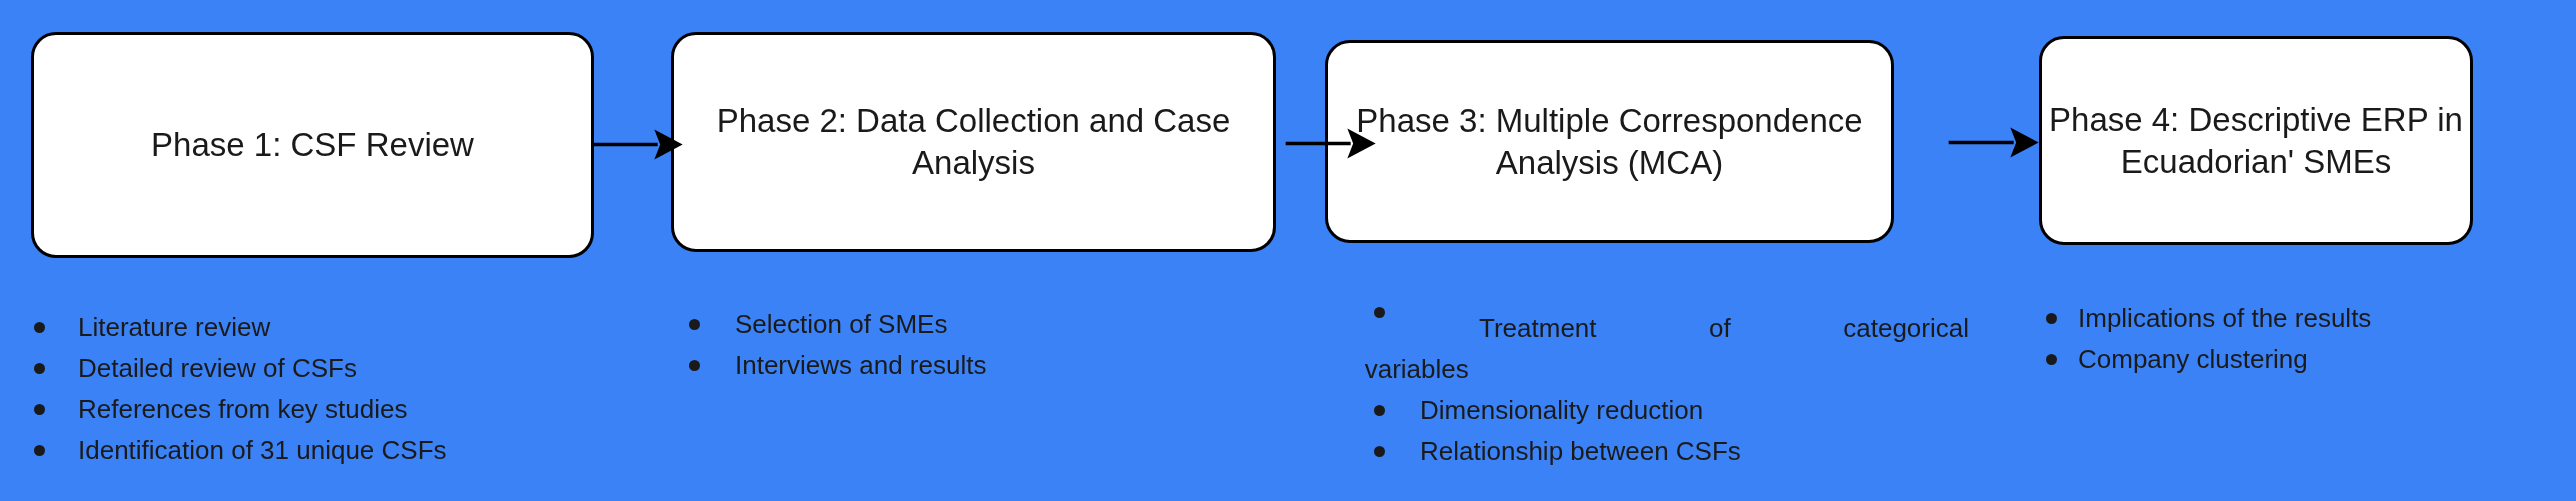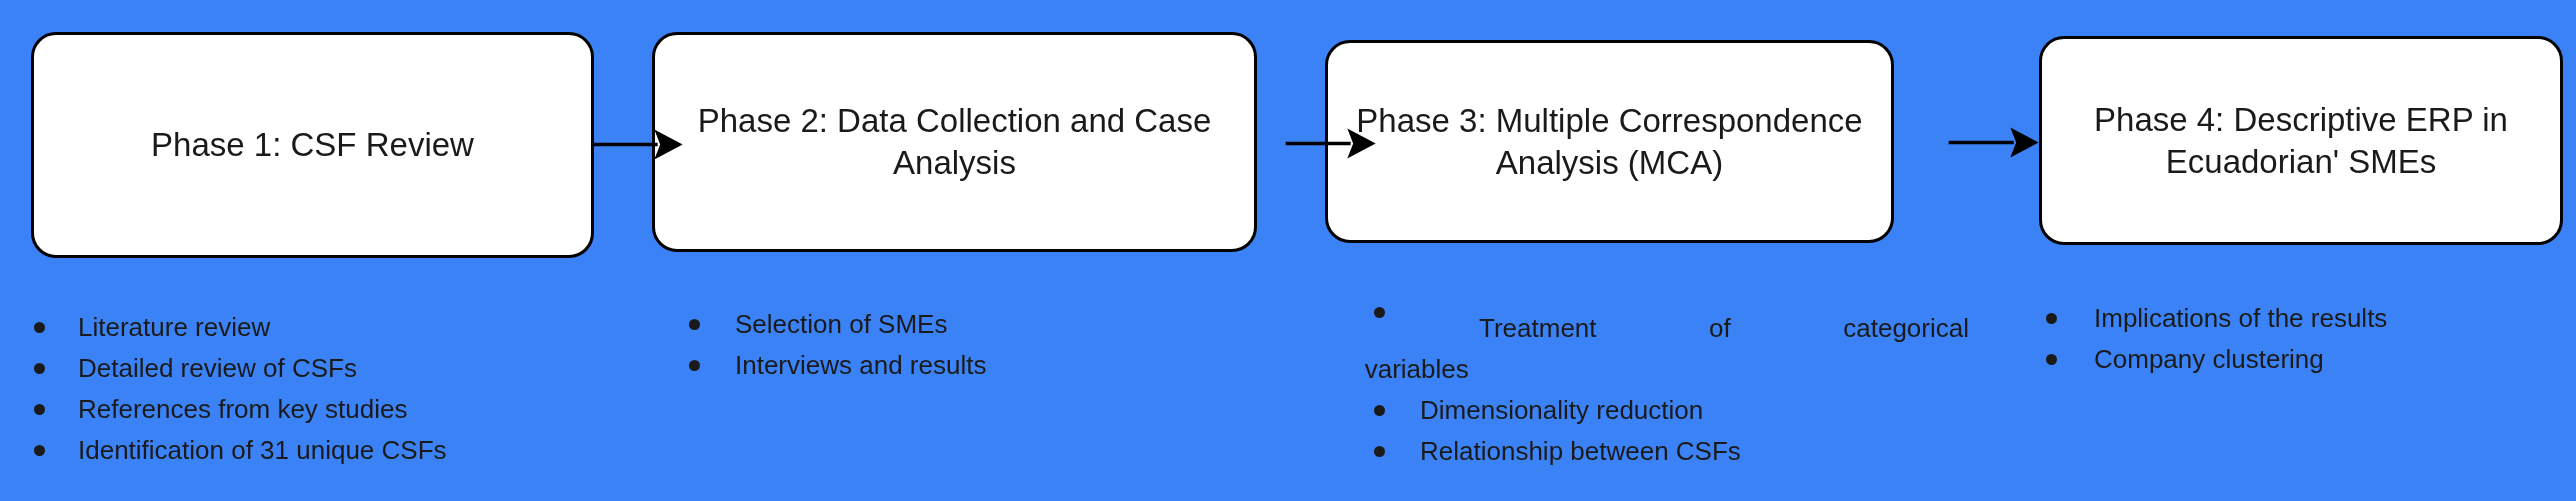--- a/index.html
+++ b/index.html
@@ -21,23 +21,23 @@
     position: absolute;
     box-sizing: border-box;
     background: #ffffff;
     border: 3.4px solid #000000;
     border-radius: 25px;
     display: flex;
     align-items: center;
     justify-content: center;
   }
   #box1 { left: 31px;   top: 32px; width: 563px; height: 226px; }
-  #box2 { left: 652px;  top: 32px; width: 605px; height: 220px; }
+  #box2 { left: 671px;  top: 32px; width: 605px; height: 220px; }
   #box3 { left: 1325px; top: 40px; width: 569px; height: 203px; }
-  #box4 { left: 2039px; top: 36px; width: 524px; height: 209px; }
+  #box4 { left: 2039px; top: 36px; width: 434px; height: 209px; }
   .ptitle {
     font-size: 33px;
     line-height: 42px;
     text-align: center;
     color: #1a1a1a;
     width: 100%;
   }
   .arrow { position: absolute; }
   #arrow1 { left: 592px;  top: 127px; }
   #arrow2 { left: 1285px; top: 126px; }
@@ -57,21 +57,21 @@
     position: absolute;
     left: 0;
     top: 15px;
     width: 11px;
     height: 11px;
     border-radius: 50%;
     background: #1a1a1a;
   }
   .btxt { display: inline-block; margin-left: 46px; }
   #list1 .btxt { margin-left: 44px; }
-  #list4 .btxt { margin-left: 48px; }
+  #list4 .btxt { margin-left: 32px; }
   #list3 .brow.wrap1 .btxt {
     margin-left: 105px;
     width: 490px;
     white-space: normal;
     text-align: justify;
     text-align-last: justify;
     margin-top: 16px;
   }
   #list3 .brow.wrap2 .btxt { margin-left: -9.3px; text-align: center; }
 </style>

